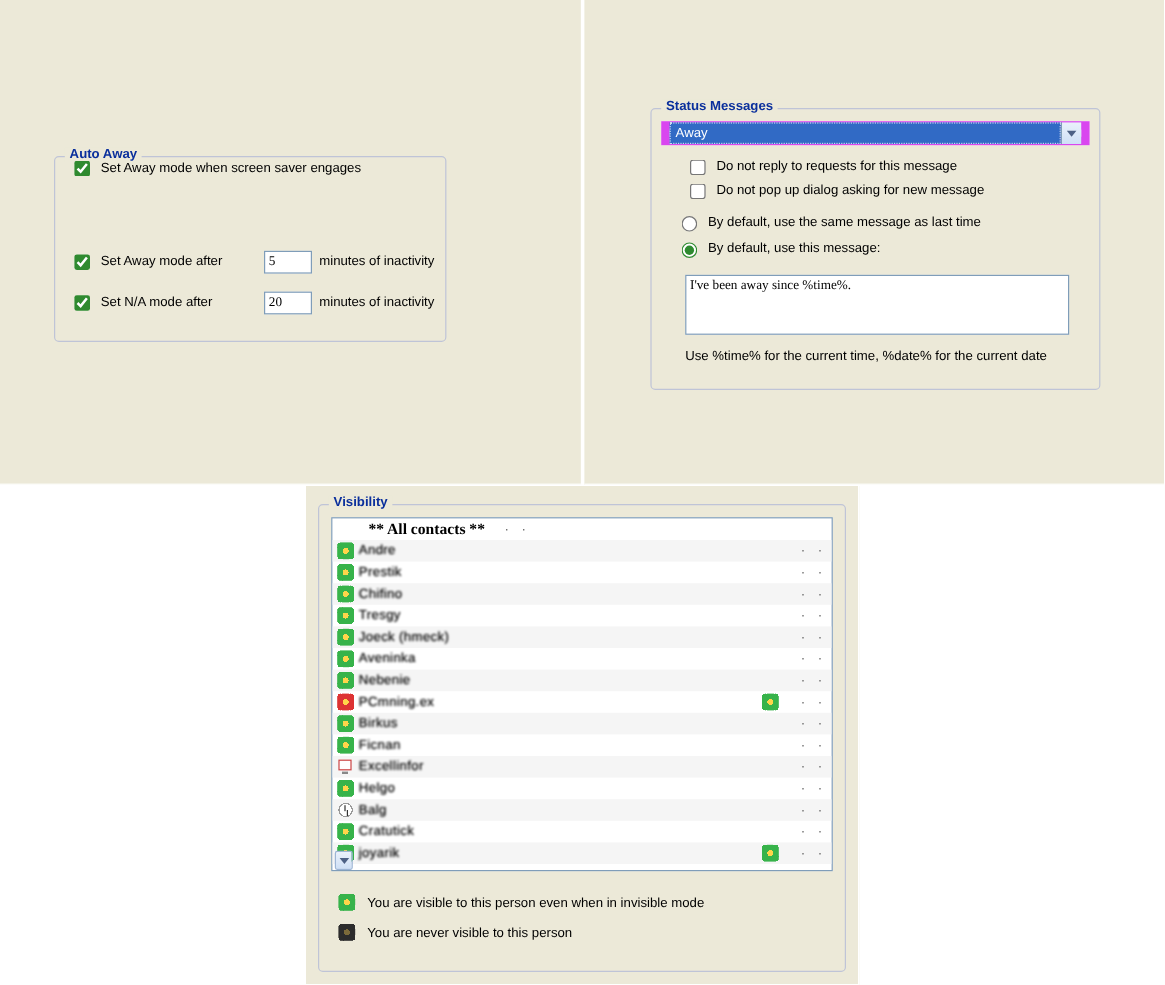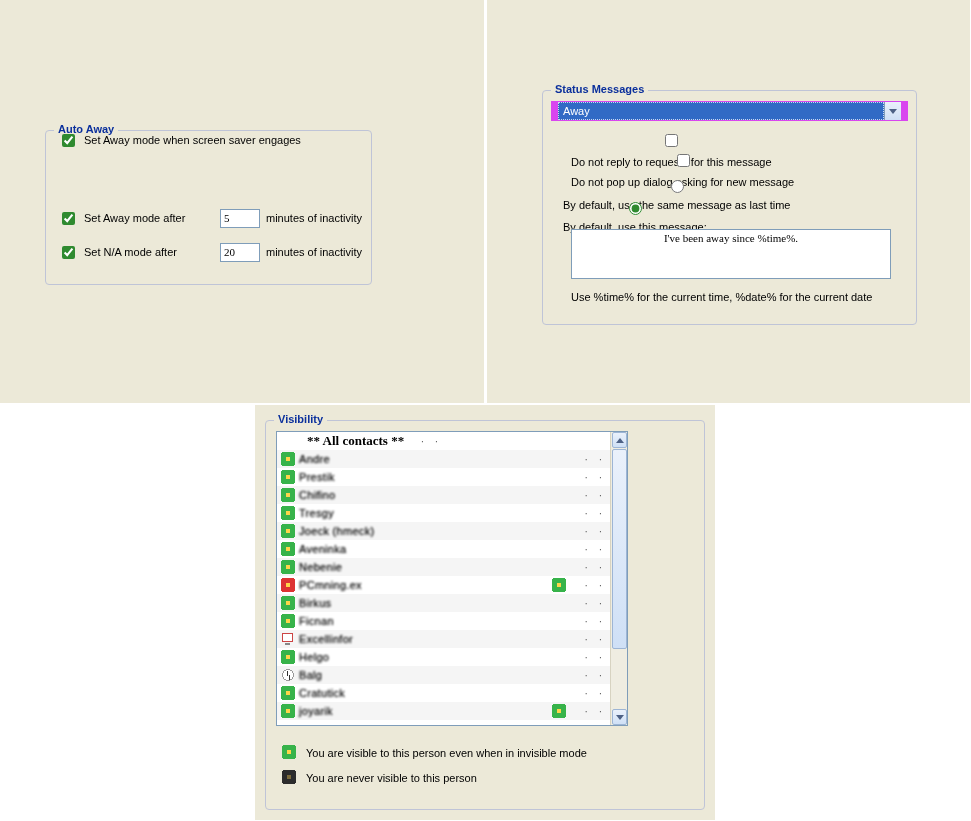--- a/index.html
+++ b/index.html
@@ -80,42 +80,42 @@
   .sm-select-btn {
     width: 17px; height: 18px;
     background: linear-gradient(#eaf1fb,#cfe0f6);
     border-left: 1px solid #7f9db9;
     display:flex; align-items:center; justify-content:center;
   }
   .down-tri {
     width:0;height:0;border-left:4px solid transparent;border-right:4px solid transparent;border-top:5px solid #4d6185;
   }
 
-  .sm-line { position:absolute; left: 28px; display:flex; align-items:center; gap:6px; height: 16px; flex-direction: column; }
+  .sm-line { position:absolute; left: 28px; display:flex; align-items:center; gap:6px; height: 16px; }
 
   .sm-textarea {
     position:absolute; left: 28px; top: 138px; width: 320px; height: 50px;
     border: 1px solid #7f9db9; background:#fff;
-    font: 11px Tahoma; padding: 2px 19px;
+    font: 11px Tahoma; padding: 2px 3px;
     resize: none;
     overflow-y: scroll;
-    text-align: center;
   }
   .sm-hint {
     position:absolute; left: 28px; top: 200px; width: 330px;
   }
 
   
   .vis-box { left: 10px; top: 15px; width: 440px; height: 390px; }
   .vis-list {
-    position:absolute; left: 10px; top: 10px; width: 352px; height: 295px;
+    position:absolute; left: 10px; top: 10px; width: 418px; height: 295px;
     border: 1px solid #7f9db9;
     background:#fff;
     overflow: hidden;
     display:flex;
+    flex-direction:column;
   }
   .vis-rows { flex:1; overflow:hidden; }
   .vis-row {
     display:flex; align-items:center;
     height: 18px;
     padding-left: 4px;
   }
   .vis-row.odd { background:#f5f5f5; }
   .vis-header { font-weight:bold; padding-left: 26px; font-family: "Times New Roman", serif; font-size: 13px; }
   .vis-name { flex:1; padding-left:4px; white-space:nowrap; overflow:hidden; color:#222; }

